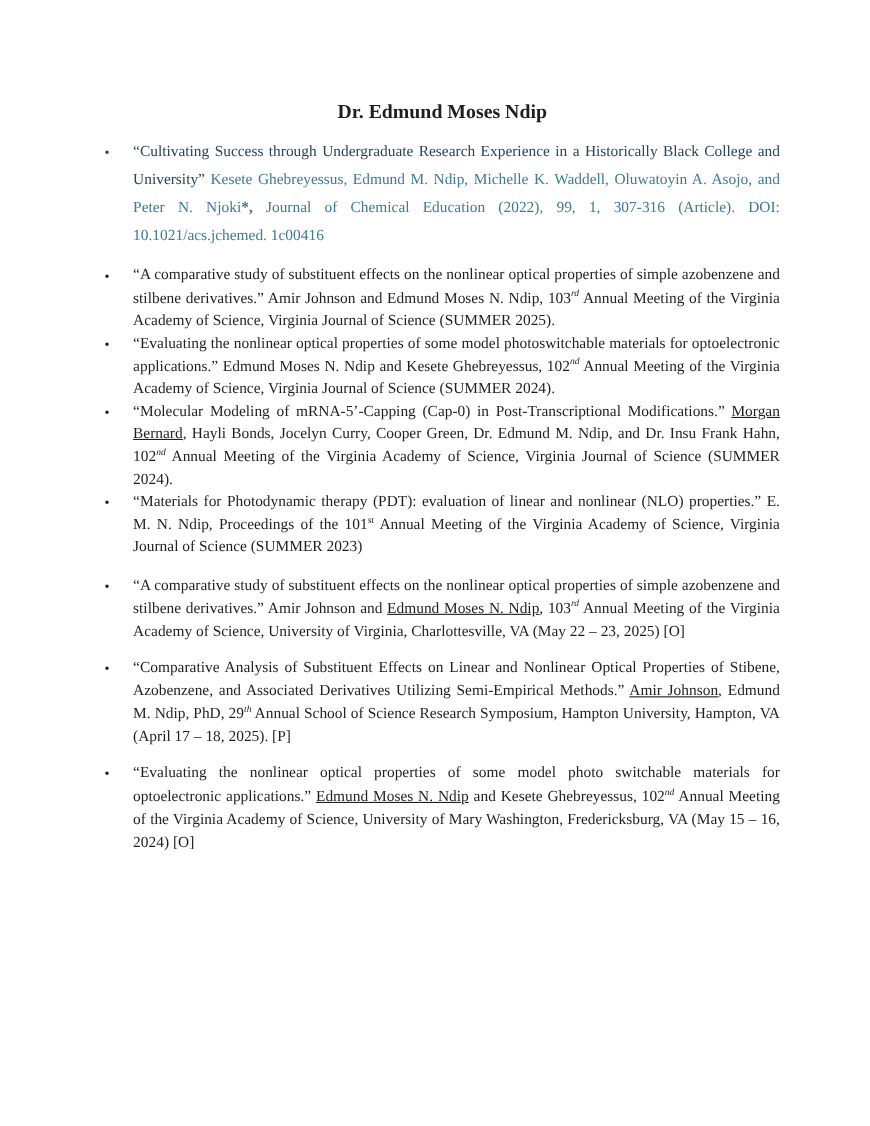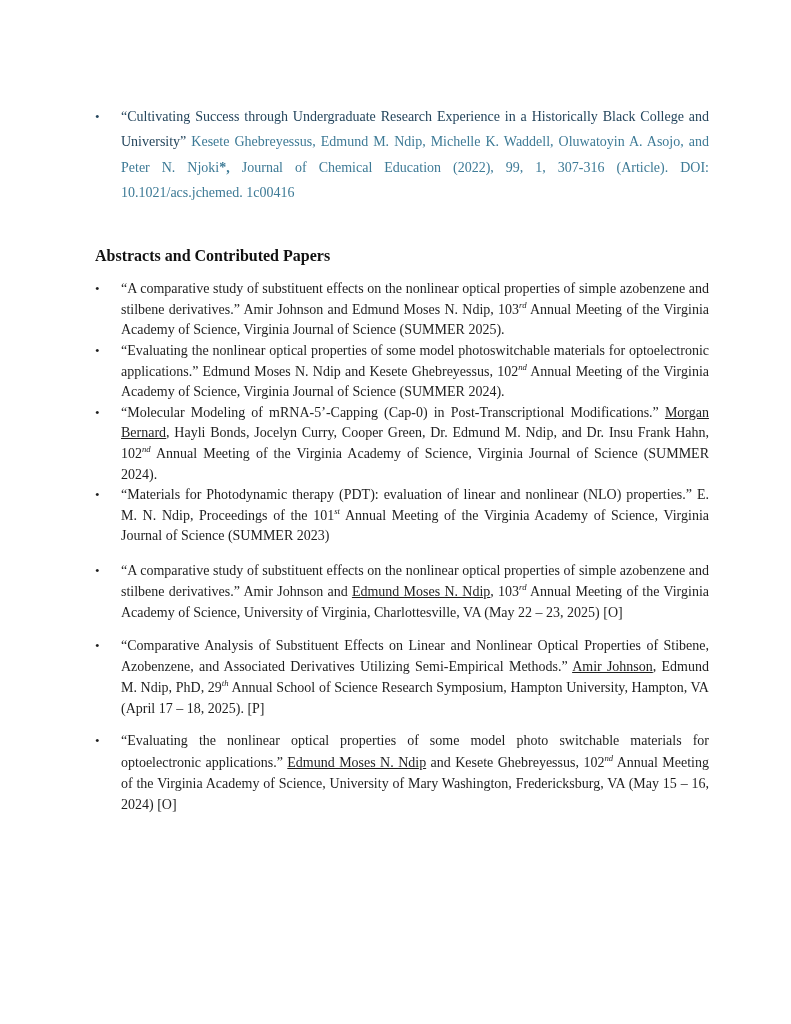--- a/index.html
+++ b/index.html
@@ -60,32 +60,32 @@
   .ul { text-decoration: underline; }
   .bd { font-weight: bold; }
   .c-accent { color: var(--accent); }
   .c-accentDark { color: var(--accent-dark); }
   sup { font-size: 0.62em; line-height: 0; vertical-align: super; font-style: italic; }
 </style>
 </head>
 <body>
 
 <div class="page">
+  <h1 class="doc-title">Dr. Edmund Moses Ndip</h1>
 
   <section class="sec sec-publications">
     <div class="list">
         <div class="bullet-row">
           <span class="bullet">•</span>
           <p class="entry-text"><span class="c-accentDark">“Cultivating Success through Undergraduate Research Experience in a Historically Black College and University” </span><span class="c-accent">Kesete Ghebreyessus, Edmund M. Ndip, Michelle K. Waddell, Oluwatoyin A. Asojo, and Peter N. Njoki</span><span class="bd c-accent">*,</span><span class="c-accent"> </span><span class="it c-accent">Journal of Chemical Education</span><span class="c-accent"> (2022), 99, 1, 307-316 (Article). DOI: 10.1021/acs.jchemed. 1c00416</span></p>
         </div>
       </div>
   </section>
 
   <section class="sec sec-abstracts">
-    <h2 class="sec-heading">Abstracts and Contributed Papers</h2>
     <div class="list">
         <div class="bullet-row">
           <span class="bullet">•</span>
           <p class="entry-text"><span>“A comparative study of substituent effects on the nonlinear optical properties of simple azobenzene and stilbene derivatives.” Amir Johnson and Edmund Moses N. Ndip, </span><span class="it">103</span><sup class="it">rd</sup><span class="it"> Annual Meeting</span><span> of the Virginia Academy of Science, Virginia Journal of Science (SUMMER 2025).</span></p>
         </div>
         <div class="bullet-row">
           <span class="bullet">•</span>
           <p class="entry-text"><span>“Evaluating the nonlinear optical properties of some model photoswitchable materials for optoelectronic applications.” Edmund Moses N. Ndip and Kesete Ghebreyessus, </span><span class="it">102</span><sup class="it">nd</sup><span class="it"> Annual Meeting</span><span> of the Virginia Academy of Science, Virginia Journal of Science (SUMMER 2024).</span></p>
         </div>
         <div class="bullet-row">

